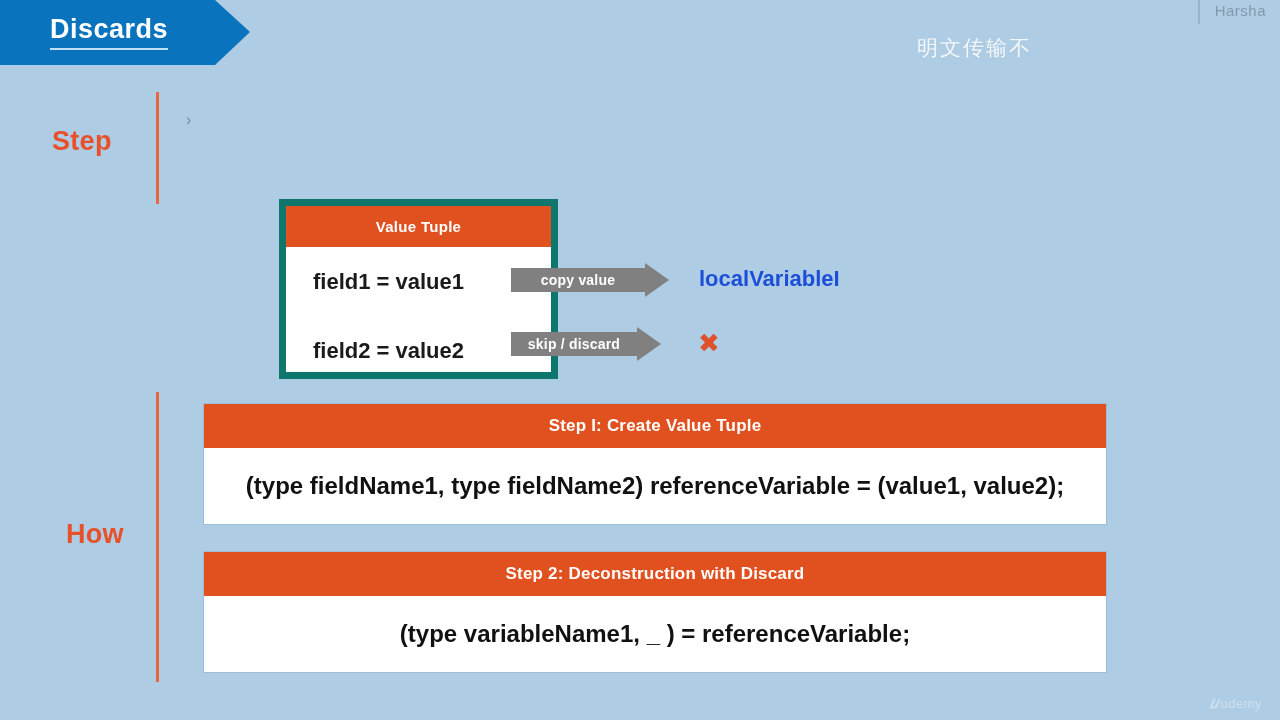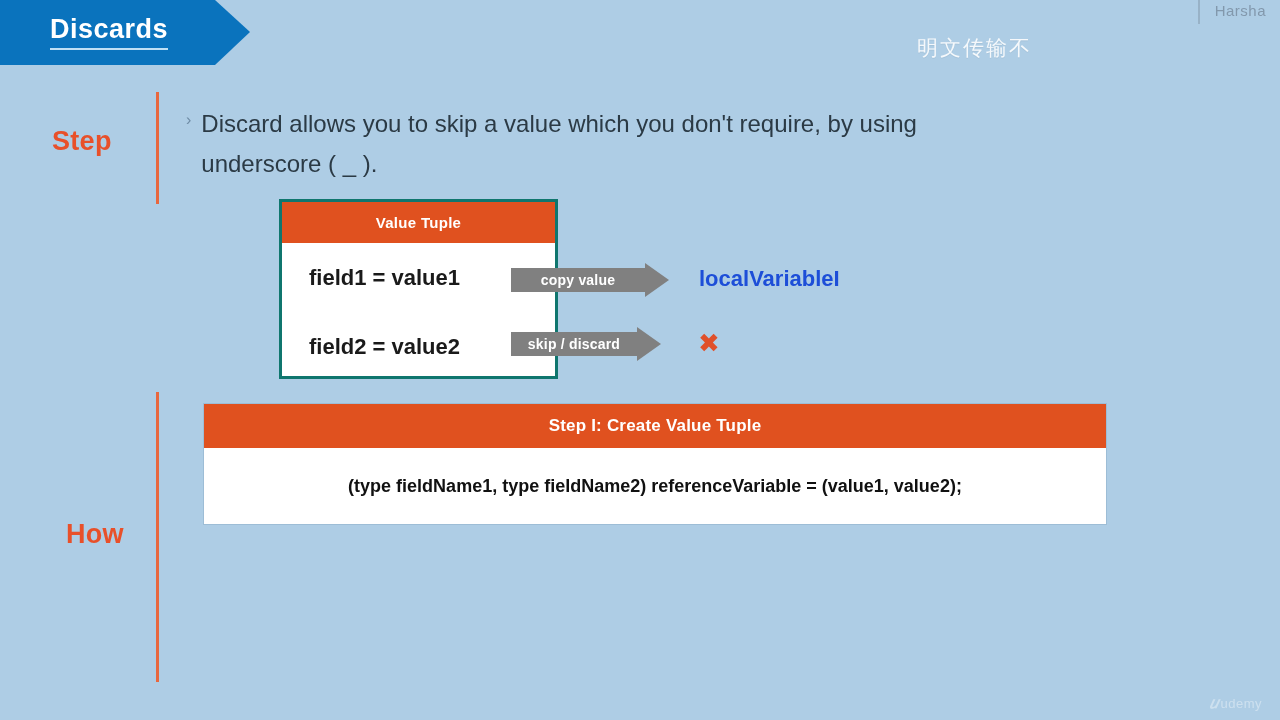--- a/index.html
+++ b/index.html
@@ -78,21 +78,21 @@
   .what-text{
     color:#2b3a45;font-size:24px;line-height:1.65;
     text-align:justify;text-justify:inter-word;
     font-weight:500;
   }
   .what-text .line2{display:block;text-align:left;}
 
   
   .vt-card{
     position:absolute;left:279px;top:199px;width:279px;height:180px;
-    background:#ffffff;border:3px solid #0f766e;
+    background:#ffffff;border:7px solid #0f766e;
     box-sizing:border-box;
   }
   .vt-head{
     height:41px;background:#e0511f;
     display:flex;align-items:center;justify-content:center;
     color:#ffffff;font-size:15px;font-weight:bold;letter-spacing:.3px;
   }
   .vt-row{
     height:69px;display:flex;align-items:center;
     padding-left:27px;
@@ -138,21 +138,21 @@
   }
   .step-card.one{top:403px;height:122px;}
   .step-card.two{top:551px;height:122px;}
   .step-head{
     height:44px;background:#e0511f;
     display:flex;align-items:center;justify-content:center;
     color:#ffffff;font-size:17px;font-weight:bold;letter-spacing:.2px;
   }
   .step-body{
     height:76px;display:flex;align-items:center;justify-content:center;
-    color:#111111;font-size:18px;font-weight:bold;
+    color:#111111;font-size:24px;font-weight:bold;
   }
 </style>
 </head>
 <body>
 
 <div class="slide">
 
   <div class="banner">
     <div class="banner-title">Discards</div>
   </div>
@@ -163,24 +163,20 @@
   <div class="wm-udemy">
     <span class="u-glyph">𝑢</span><span>udemy</span>
   </div>
 
   <div class="sec-label what">Step</div>
   <div class="vrule what"></div>
 
   <div class="what-block">
     <div class="what-row">
       <span class="bullet-chevron">›</span>
-      <div class="what-text">
-        <span>Discard allows you to skip a value which you don't require, by using</span>
-        <span class="line2">underscore ( _ ).</span>
-      </div>
     </div>
   </div>
 
   <div class="vt-card">
     <div class="vt-head">Value Tuple</div>
     <div class="vt-row">field1 = value1</div>
     <div class="vt-row">field2 = value2</div>
   </div>
 
   <div class="arrow skip">
@@ -196,14 +192,18 @@
   <div class="target-x">✖</div>
 
   <div class="sec-label how">How</div>
   <div class="vrule how"></div>
 
   <div class="step-card one">
     <div class="step-head">Step I: Create Value Tuple</div>
     <div class="step-body">(type fieldName1, type fieldName2)  referenceVariable = (value1, value2);</div>
   </div>
 
+  <div class="step-card two">
+    <div class="step-head">Step 2: Deconstruction with Discard</div>
+    <div class="step-body">(type variableName1, _ ) = referenceVariable;</div>
+  </div>
 
 </div>
 
 </body></html>

